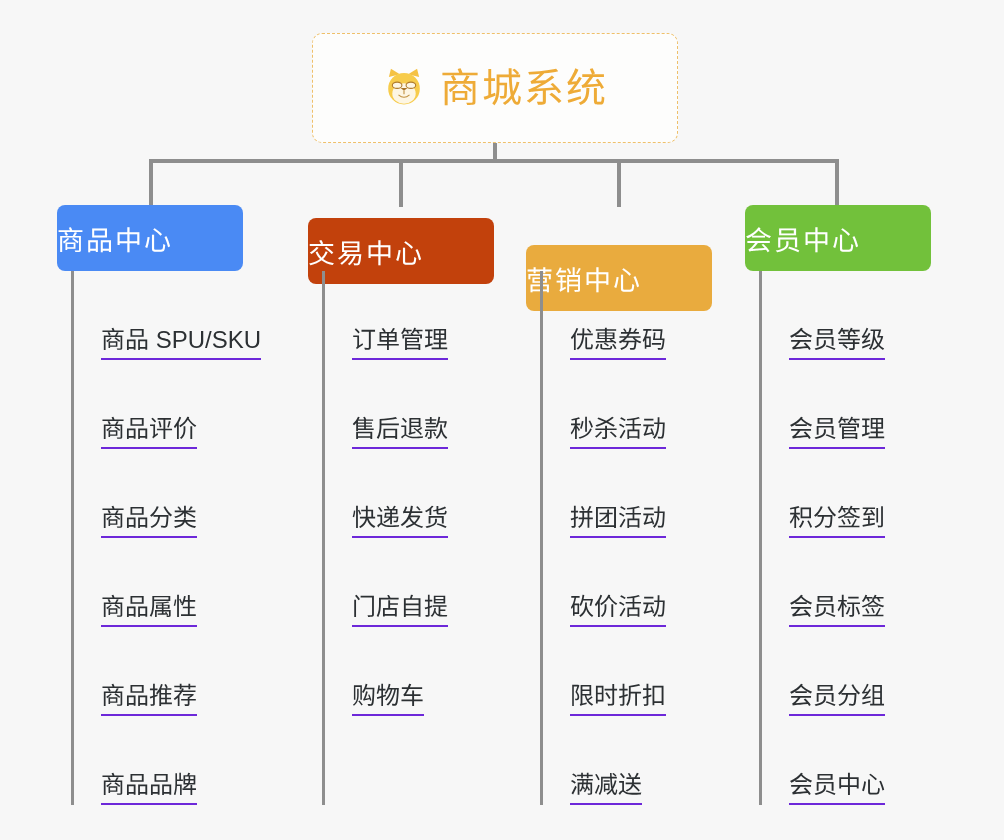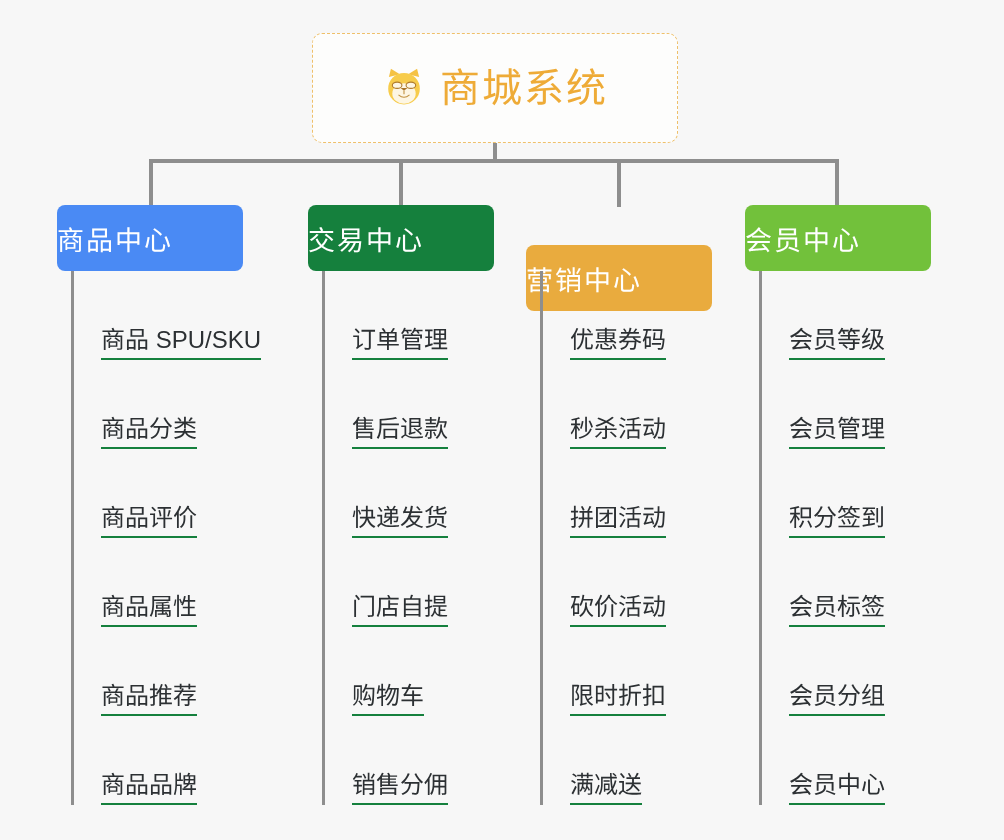--- a/index.html
+++ b/index.html
@@ -92,41 +92,41 @@
     box-sizing: border-box;
     display: flex;
     align-items: flex-end;
   }
   .leaf-label {
     font-size: 24px;
     color: #2c3033;
     white-space: nowrap;
     line-height: 1.05;
     padding-bottom: 6px;
-    border-bottom: 2px solid #15803d;
+    border-bottom: 2px solid #6d28d9;
     display: inline-block;
     margin-left: 30px;
   }
 
   
   .leaf-trunk {
     position: absolute;
     left: 0;
     top: 0;
     width: 3px;
     background: #8e8e8e;
   }
 
   
   .branch-1 { left: 57px; }
   .branch-1 .branch-header { width: 186px; background: #4a8af4; }
   .branch-1 .leaf-list { left: 14px; }
 
   .branch-2 { left: 308px; }
-  .branch-2 .branch-header { width: 186px; background: #15803d; }
+  .branch-2 .branch-header { width: 186px; background: #c2410c; margin-top: 13px; }
   .branch-2 .leaf-list { left: 14px; }
 
   .branch-3 { left: 526px; }
   .branch-3 .branch-header { width: 186px; background: #e9ab3e; margin-top: 40px; }
   .branch-3 .leaf-list { left: 14px; }
 
   .branch-4 { left: 745px; }
   .branch-4 .branch-header { width: 186px; background: #72c13b; }
   .branch-4 .leaf-list { left: 14px; }
 </style>
@@ -173,26 +173,26 @@
   <div class="branch branch-1">
     <div class="branch-header">
       <span>商品中心</span>
     </div>
     <div class="leaf-list">
       <div class="leaf-trunk" style="height:534px;"></div>
       <div class="leaf">
         <span class="leaf-label">商品 SPU/SKU</span>
       </div>
       <div class="leaf">
+        <span class="leaf-label">商品评价</span>
+      </div>
+      <div class="leaf">
         <span class="leaf-label">商品分类</span>
       </div>
       <div class="leaf">
-        <span class="leaf-label">商品评价</span>
-      </div>
-      <div class="leaf">
         <span class="leaf-label">商品属性</span>
       </div>
       <div class="leaf">
         <span class="leaf-label">商品推荐</span>
       </div>
       <div class="leaf">
         <span class="leaf-label">商品品牌</span>
       </div>
     </div>
   </div>
@@ -211,23 +211,20 @@
       </div>
       <div class="leaf">
         <span class="leaf-label">快递发货</span>
       </div>
       <div class="leaf">
         <span class="leaf-label">门店自提</span>
       </div>
       <div class="leaf">
         <span class="leaf-label">购物车</span>
       </div>
-      <div class="leaf">
-        <span class="leaf-label">销售分佣</span>
-      </div>
     </div>
   </div>
 
   <div class="branch branch-3">
     <div class="branch-header">
       <span>营销中心</span>
     </div>
     <div class="leaf-list">
       <div class="leaf-trunk" style="height:534px;"></div>
       <div class="leaf">

